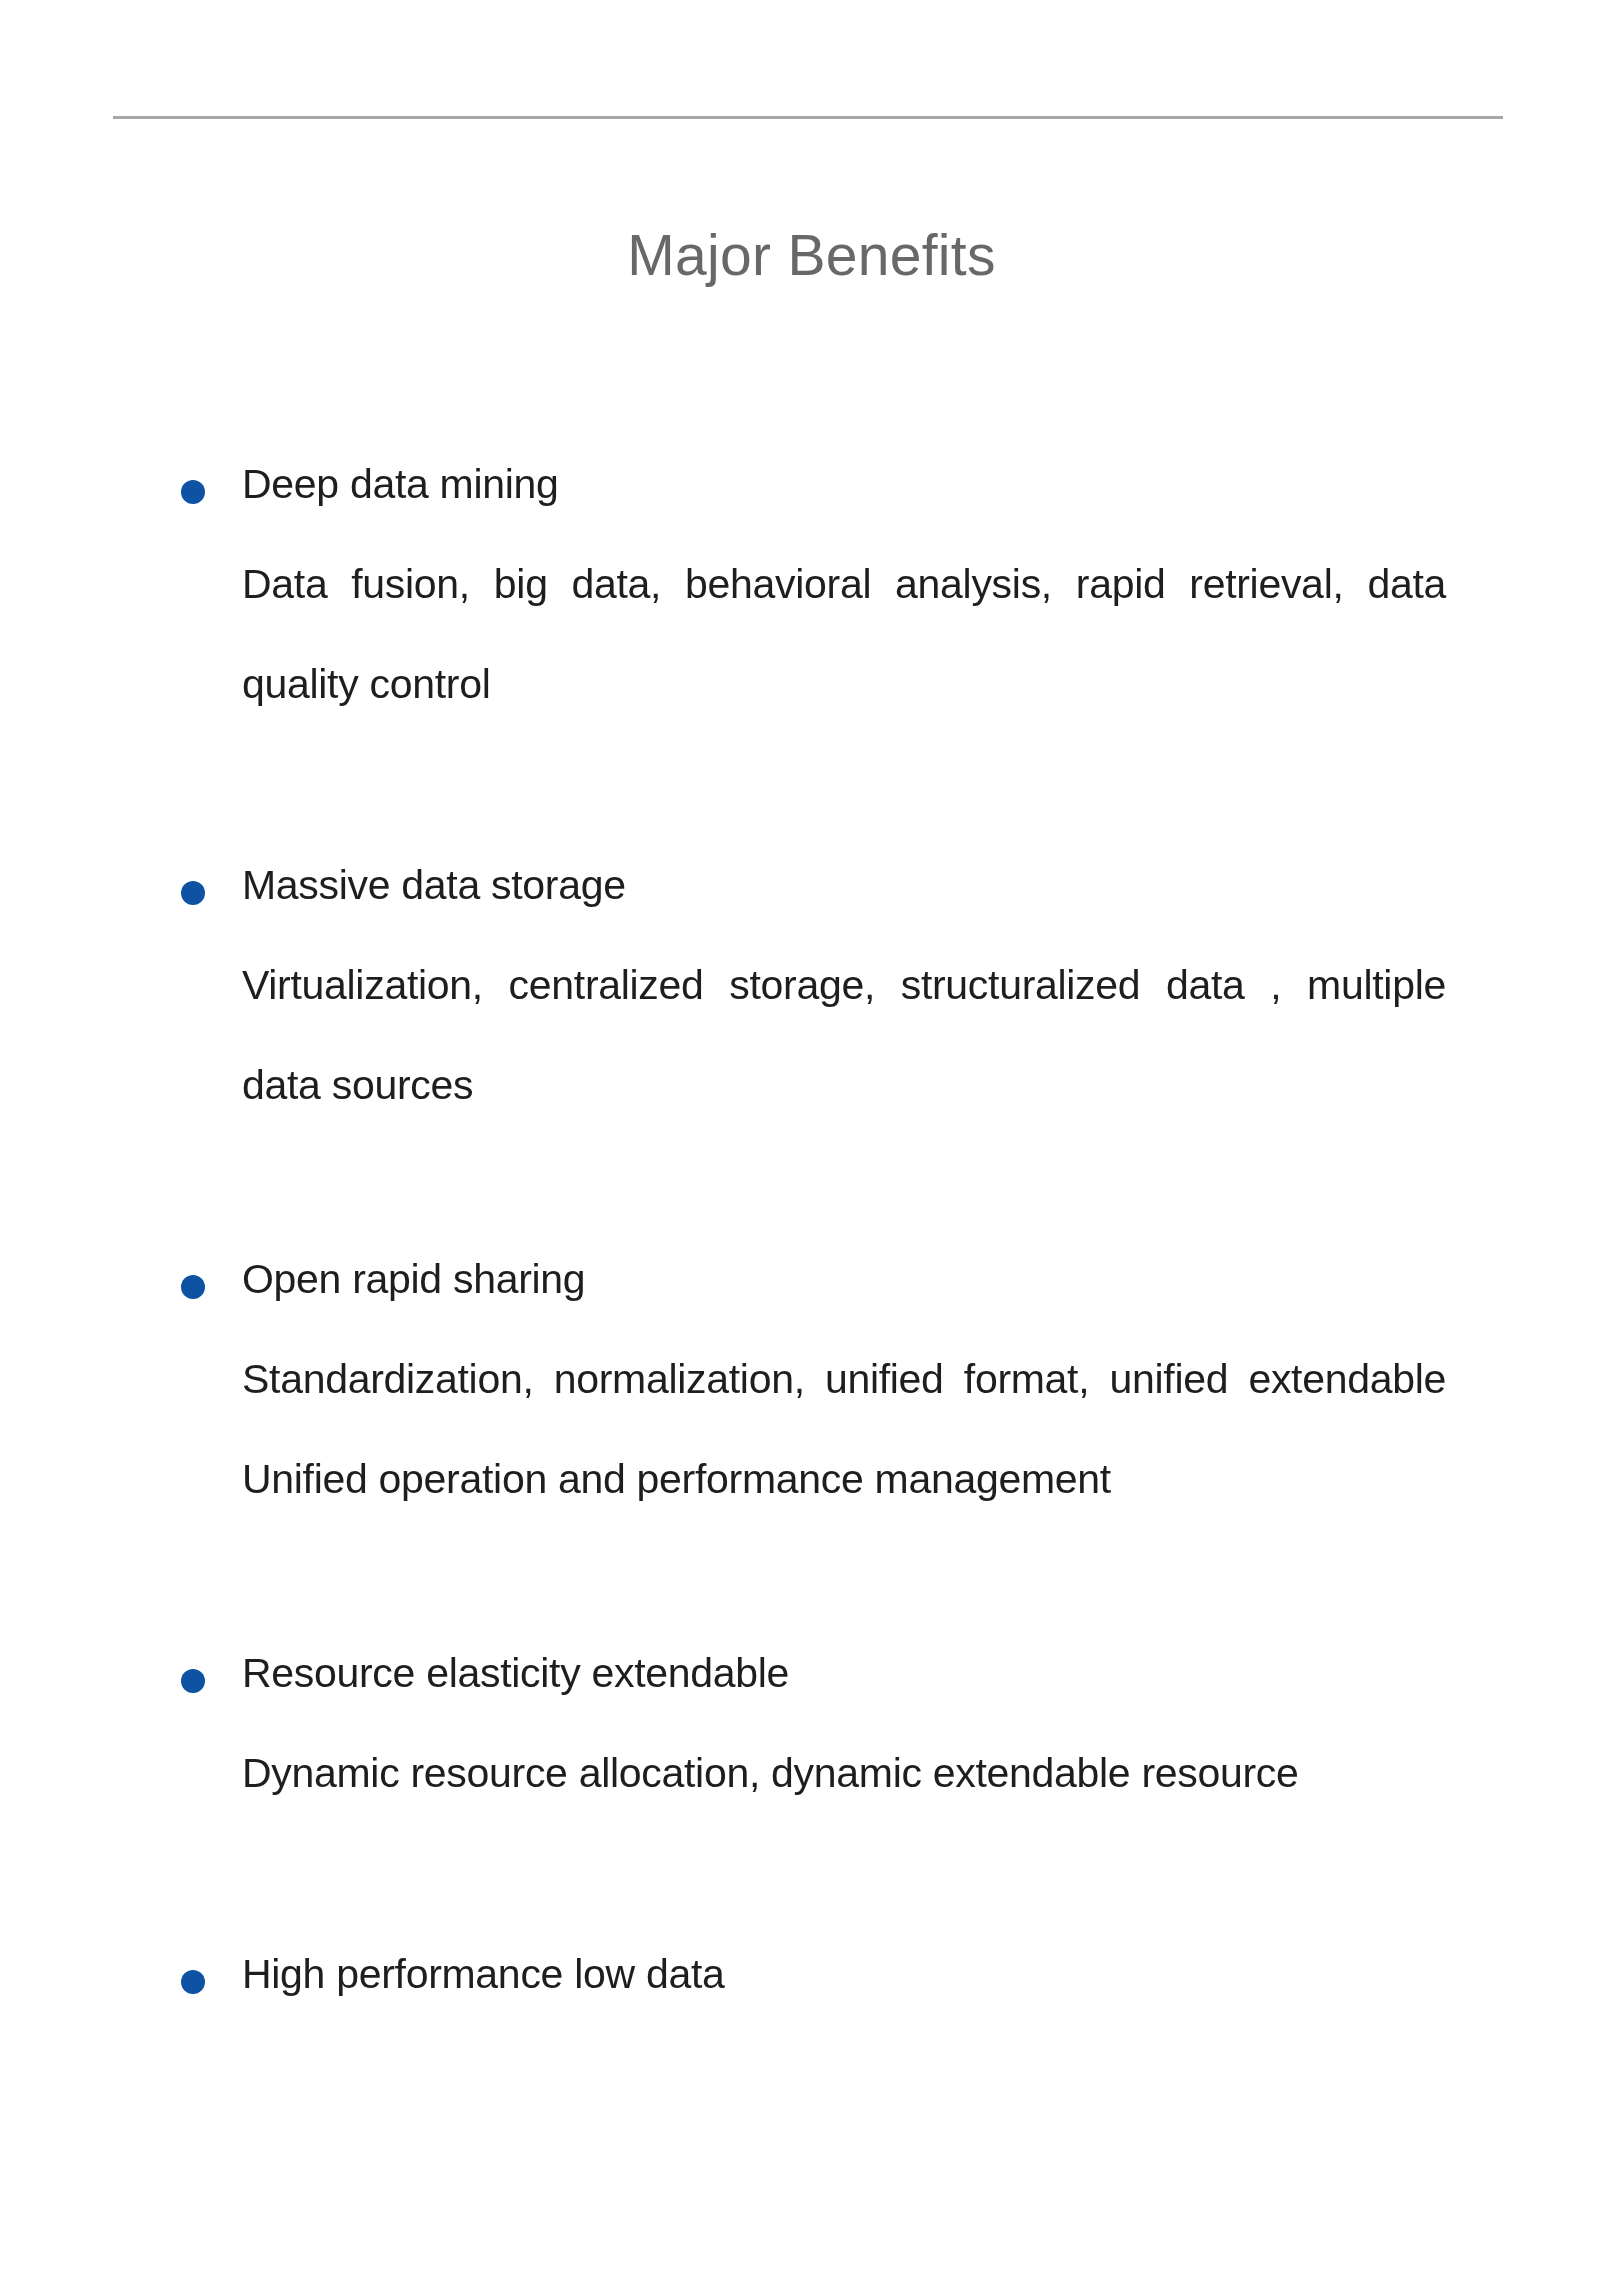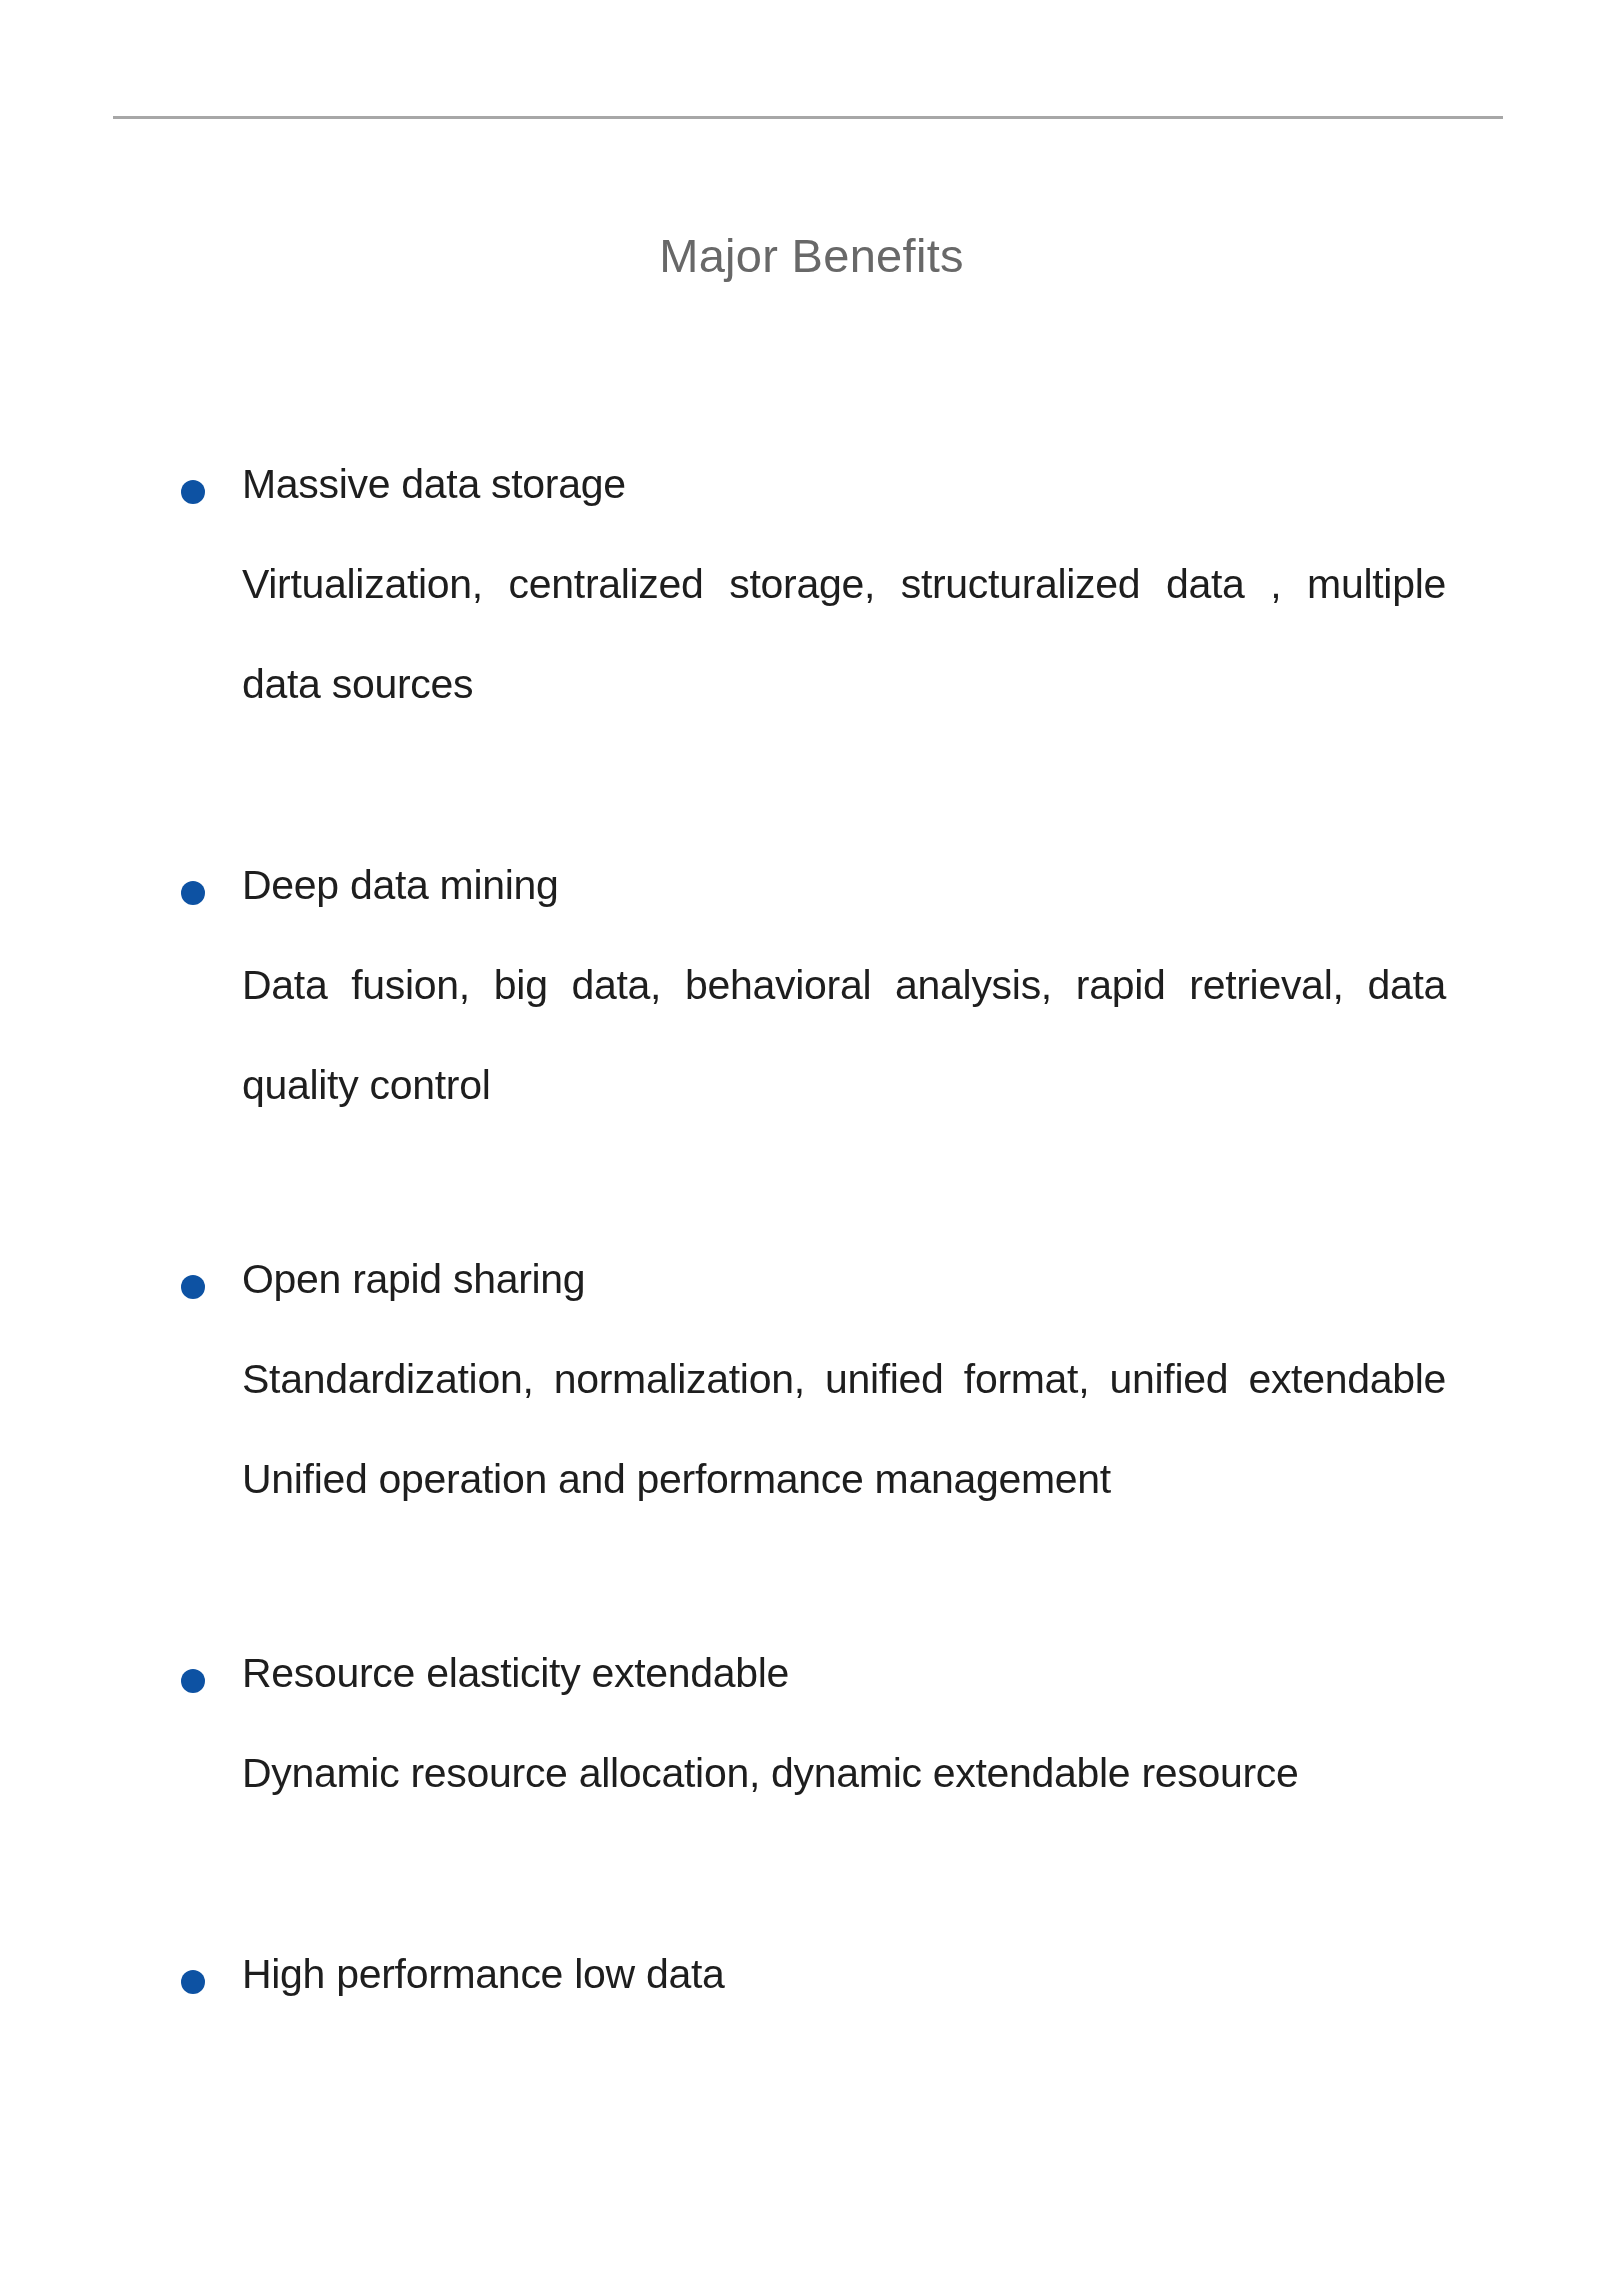--- a/index.html
+++ b/index.html
@@ -23,21 +23,21 @@
     height: 3.3px;
     background: #a7a7a7;
   }
   .title {
     position: absolute;
     left: 0;
     top: 226px;
     width: 100%;
     margin: 0;
     text-align: center;
-    font-size: 47px;
+    font-size: 57px;
     font-weight: 400;
     line-height: 59px;
     letter-spacing: 0.3px;
     color: #686868;
   }
   .benefits {
     position: absolute;
     left: 0;
     top: 434px;
     width: 1446px;
@@ -77,32 +77,32 @@
 
   <div class="rule"></div>
 
   <h1 class="title">Major Benefits</h1>
 
   <div class="benefits">
 
     <div class="benefit">
       <span class="dot"></span>
       <div class="content">
-        <div class="line">Massive data storage</div>
-        <div class="line justify">Virtualization, centralized storage, structuralized data , multiple</div>
-        <div class="line">data sources</div>
+        <div class="line">Deep data mining</div>
+        <div class="line justify">Data fusion, big data, behavioral analysis, rapid retrieval, data</div>
+        <div class="line">quality control</div>
       </div>
     </div>
 
     <div class="benefit">
       <span class="dot"></span>
       <div class="content">
-        <div class="line">Deep data mining</div>
-        <div class="line justify">Data fusion, big data, behavioral analysis, rapid retrieval, data</div>
-        <div class="line">quality control</div>
+        <div class="line">Massive data storage</div>
+        <div class="line justify">Virtualization, centralized storage, structuralized data , multiple</div>
+        <div class="line">data sources</div>
       </div>
     </div>
 
     <div class="benefit">
       <span class="dot"></span>
       <div class="content">
         <div class="line">Open rapid sharing</div>
         <div class="line justify">Standardization, normalization, unified format, unified extendable</div>
         <div class="line">Unified operation and performance management</div>
       </div>

